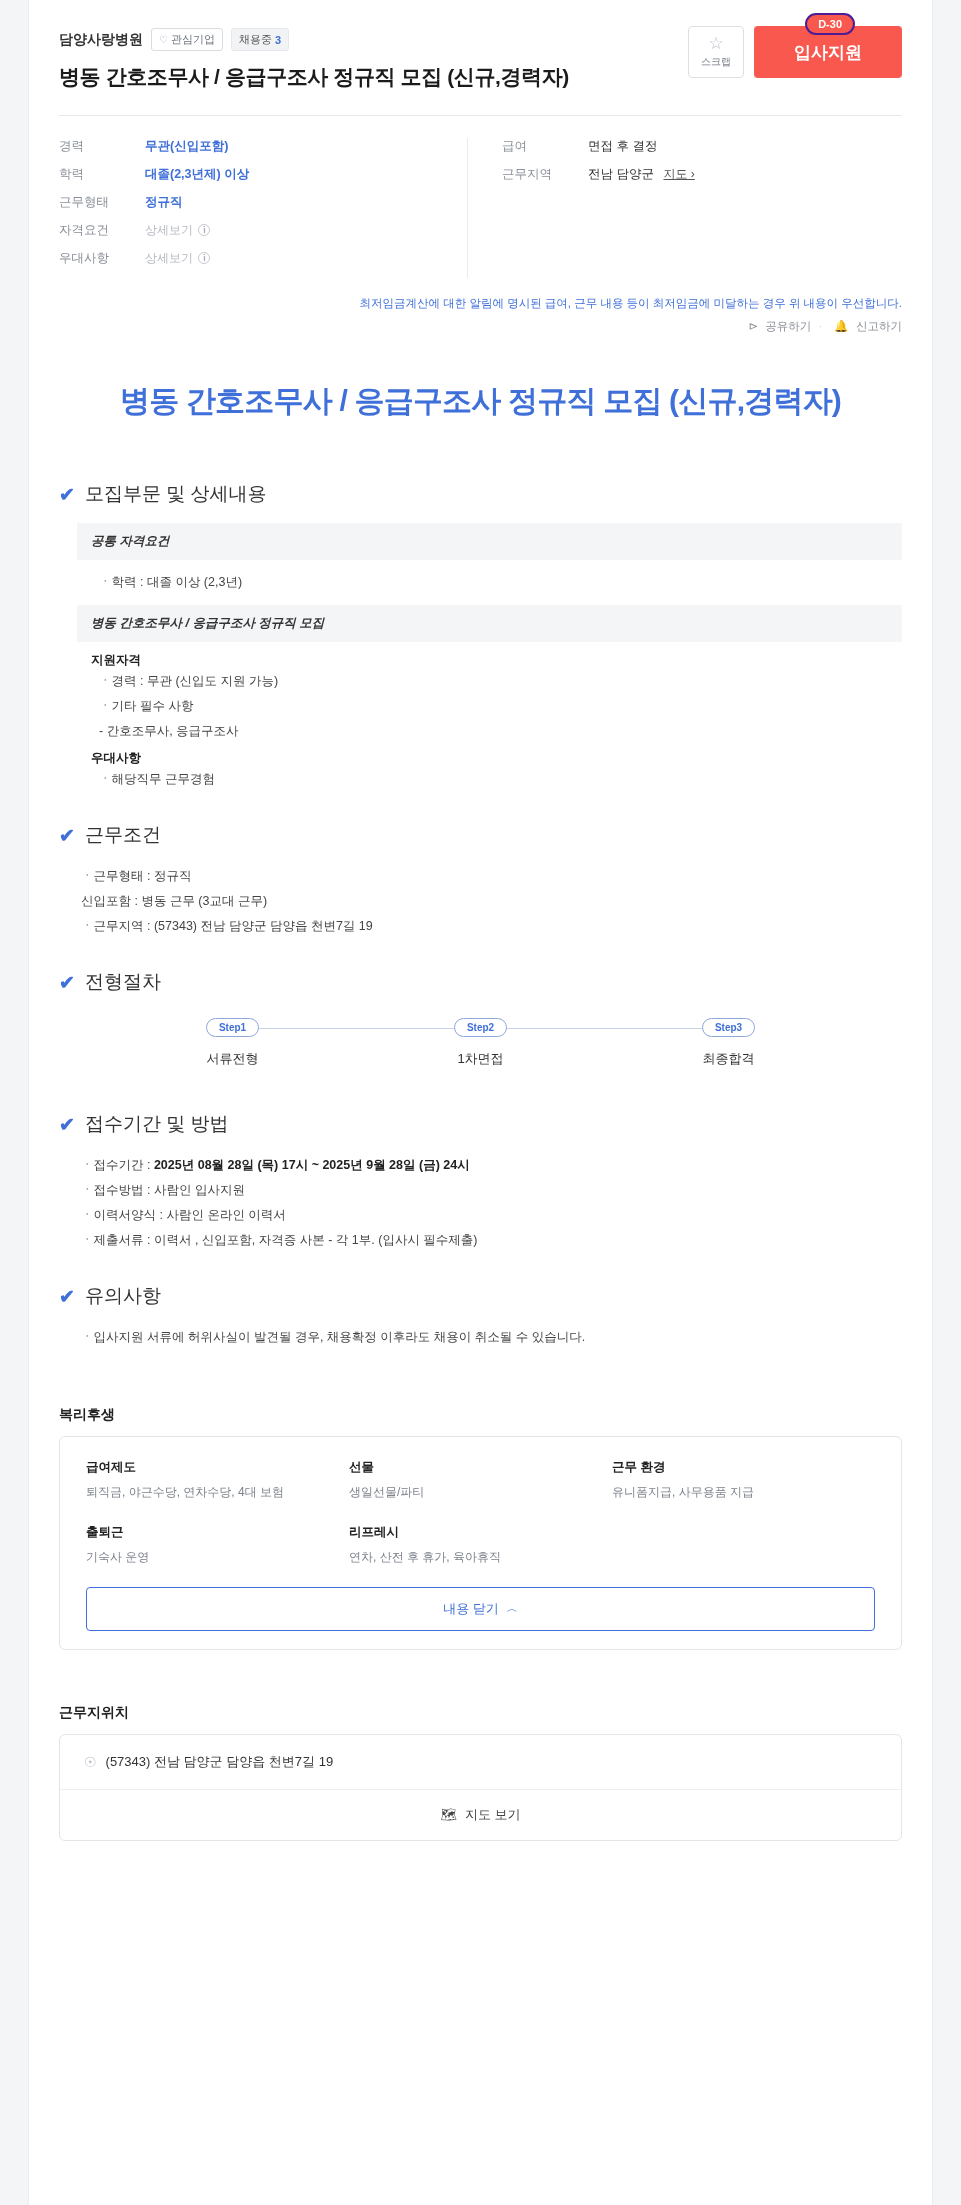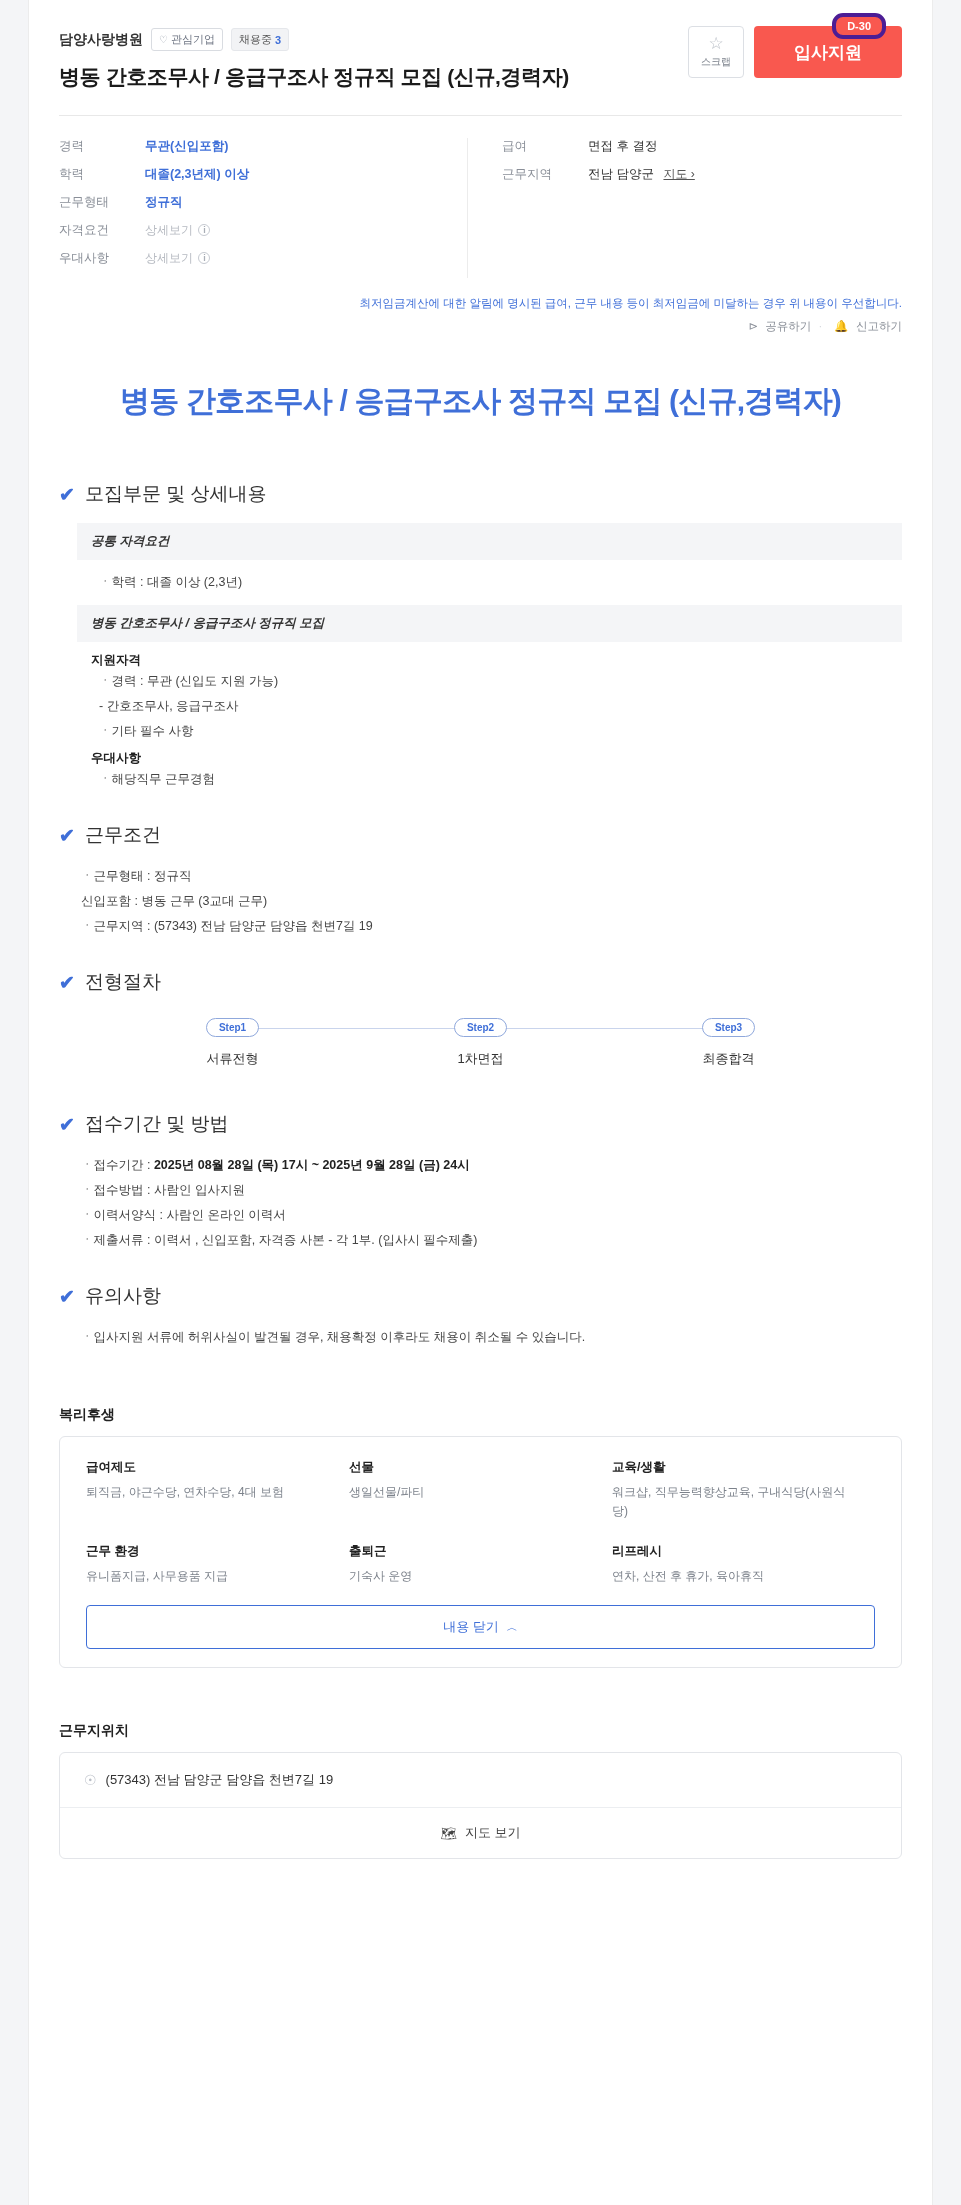--- a/index.html
+++ b/index.html
@@ -52,23 +52,23 @@
   }
   .scrap-btn .star { font-size: 17px; color: #b9bec6; line-height: 1; }
   .scrap-btn .lbl { font-size: 10px; color: #7b818b; }
   .apply-btn {
     width: 148px; height: 52px; border-radius: 4px;
     background: #f9584f; color: #fff; border: none; cursor: pointer;
     font-size: 17px; font-weight: 700; display: flex;
     align-items: center; justify-content: center;
   }
   .dday {
-    position: absolute; right: 16px; top: -13px;
+    position: absolute; right: 47px; top: -13px;
     background: #f9584f; color: #fff; font-size: 11px; font-weight: 700;
-    border-radius: 11px; padding: 3px 11px; border: 4px solid #4c1d95;
+    border-radius: 11px; padding: 3px 11px; border: 2px solid #4c1d95;
   }
   .hdr-divider { border-top: 1px solid #e8e8e8; margin: 24px 0 0 0; }
 
   
   .summary {
     display: flex; padding: 22px 30px 0 30px; gap: 8px;
   }
   .sum-col { flex: 1; }
   .sum-col.right { padding-left: 34px; border-left: 1px solid #ececec; }
   .sum-row { display: flex; margin-bottom: 11px; font-size: 12.5px; }
@@ -258,22 +258,22 @@
 
       <div class="sec-title">
         <span class="check">✔</span>
         <span>모집부문 및 상세내용</span>
       </div>
       <div class="greybar">공통 자격요건</div>
       <div class="bl">ㆍ학력 : 대졸 이상 (2,3년)</div>
       <div class="greybar">병동 간호조무사 / 응급구조사 정규직 모집</div>
       <div class="blk-head">지원자격</div>
       <div class="bl">ㆍ경력 : 무관 (신입도 지원 가능)</div>
+      <div class="bl">ㆍ기타 필수 사항</div>
       <div class="bl sub">- 간호조무사, 응급구조사</div>
-      <div class="bl">ㆍ기타 필수 사항</div>
       <div class="blk-head">우대사항</div>
       <div class="bl">ㆍ해당직무 근무경험</div>
 
       <div class="sec-title">
         <span class="check">✔</span>
         <span>근무조건</span>
       </div>
       <div class="bl2">ㆍ근무형태 : 정규직</div>
       <div class="bl2">신입포함 : 병동 근무 (3교대 근무)</div>
       <div class="bl2">ㆍ근무지역 : (57343) 전남 담양군 담양읍 천변7길 19</div>
@@ -324,24 +324,20 @@
         <div class="benefit-grid">
           <div class="b-item">
             <div class="b-k">급여제도</div>
             <div class="b-v">퇴직금, 야근수당, 연차수당, 4대 보험</div>
           </div>
           <div class="b-item">
             <div class="b-k">선물</div>
             <div class="b-v">생일선물/파티</div>
           </div>
           <div class="b-item">
-            <div class="b-k">교육/생활</div>
-            <div class="b-v">워크샵, 직무능력향상교육, 구내식당(사원식당)</div>
-          </div>
-          <div class="b-item">
             <div class="b-k">근무 환경</div>
             <div class="b-v">유니폼지급, 사무용품 지급</div>
           </div>
           <div class="b-item">
             <div class="b-k">출퇴근</div>
             <div class="b-v">기숙사 운영</div>
           </div>
           <div class="b-item">
             <div class="b-k">리프레시</div>
             <div class="b-v">연차, 산전 후 휴가, 육아휴직</div>

